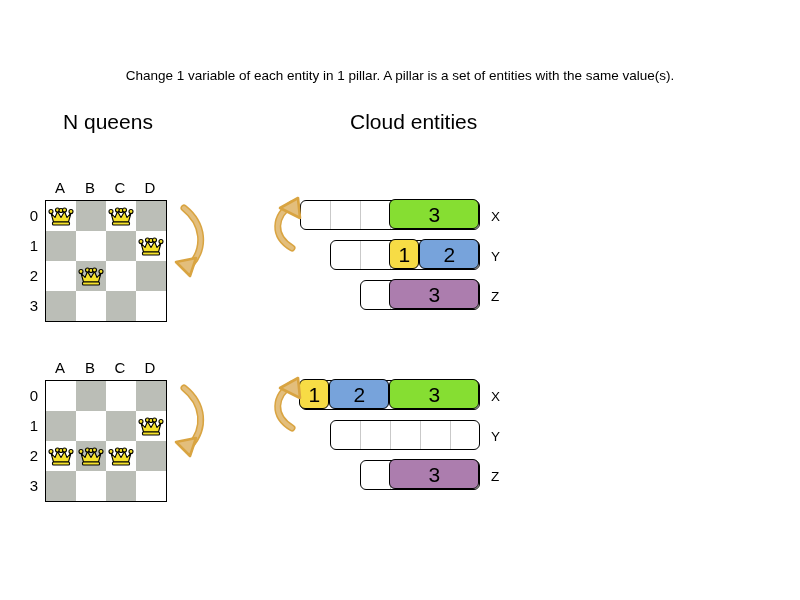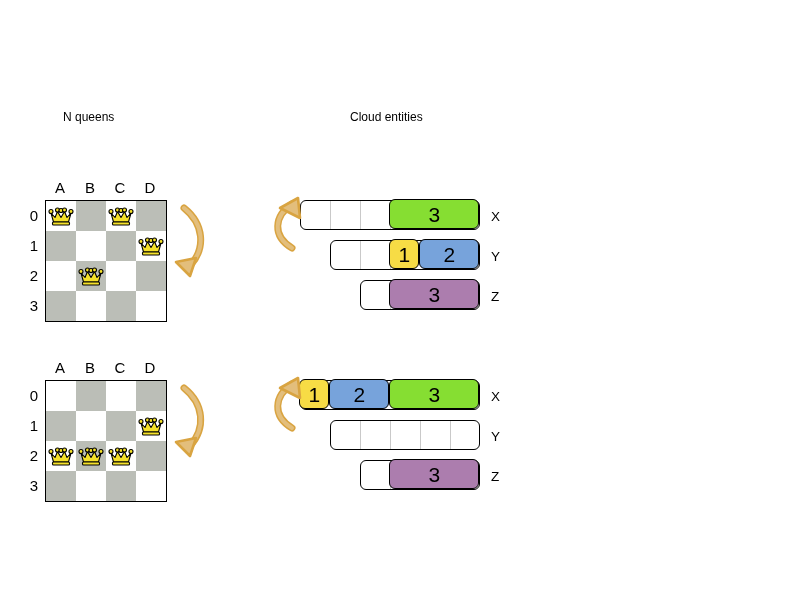--- a/index.html
+++ b/index.html
@@ -13,21 +13,21 @@
   
   .title{
     position:absolute;left:0;top:26px;width:800px;text-align:center;
     font-size:37px;font-weight:normal;letter-spacing:0px;line-height:1;
   }
   .subtitle{
     position:absolute;left:0;top:69px;width:800px;text-align:center;
     font-size:13.5px;font-weight:normal;line-height:1;
   }
   .section-label{
-    position:absolute;font-size:12px;line-height:1;white-space:nowrap;
+    position:absolute;font-size:21px;line-height:1;white-space:nowrap;
   }
   #nqueens-label{left:63px;top:111px;}
   #cloud-label{left:350px;top:111px;}
 
   
   .chess{position:absolute;}
   .chess .board{
     position:absolute;left:45px;top:20px;width:120px;height:120px;
     border:1.6px solid #000;box-sizing:content-box;
   }
@@ -69,20 +69,21 @@
   }
 
   .arrow{position:absolute;}
   svg{display:block;overflow:visible;}
 </style>
 </head>
 <body>
 
 <div class="page">
 
+  <div class="subtitle">Change 1 variable of each entity in 1 pillar. A pillar is a set of entities with the same value(s).</div>
 
   <div class="section-label" id="nqueens-label">N queens</div>
   <div class="section-label" id="cloud-label">Cloud entities</div>
 
   <div class="chess" style="left:0px;top:180px;">
     <div class="labels-top" id="cols-before">
         <div class="col-label" style="left: 45px;">A</div>
         <div class="col-label" style="left: 75px;">B</div>
         <div class="col-label" style="left: 105px;">C</div>
         <div class="col-label" style="left: 135px;">D</div>

